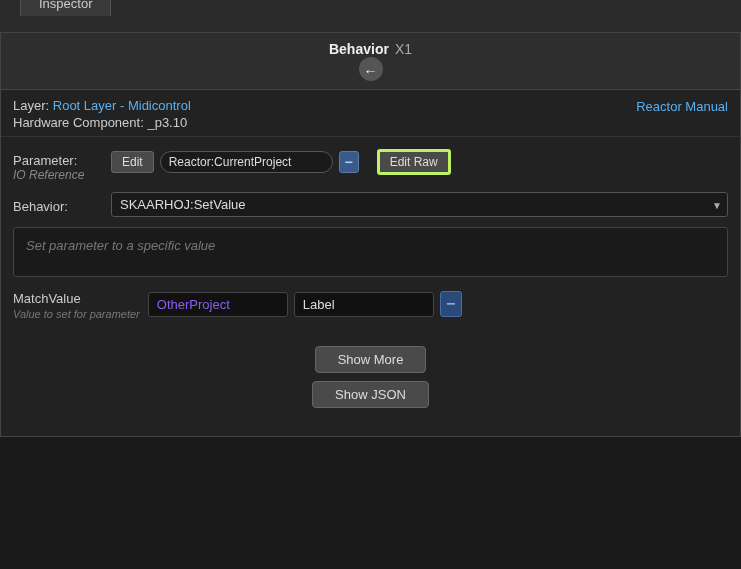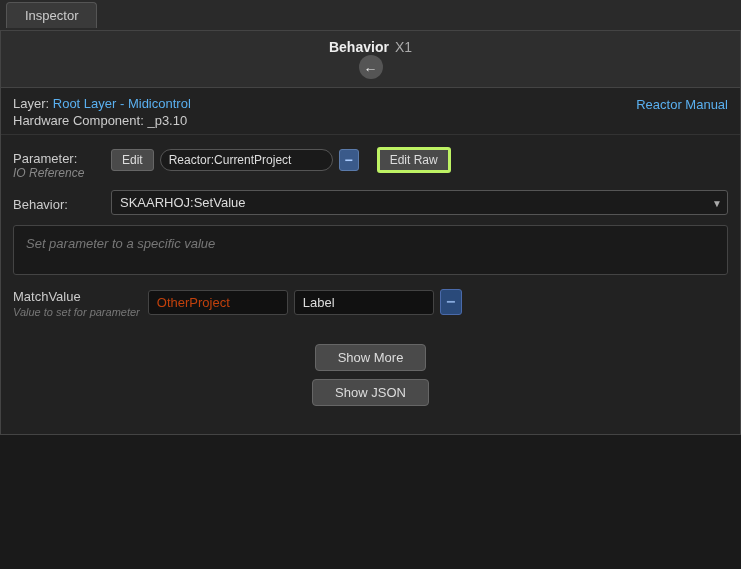--- a/index.html
+++ b/index.html
@@ -6,21 +6,21 @@
     body {
       background: #1a1a1a;
       font-family: -apple-system, BlinkMacSystemFont, 'Segoe UI', Arial, sans-serif;
       font-size: 13px;
       color: #ddd;
       width: 741px;
       min-height: 569px;
     }
     .tab-bar {
       background: #2a2a2a;
-      padding: 2px;
+      padding: 16px;
       display: flex;
       align-items: flex-end;
       height: 30px;
     }
     .tab {
       background: #3a3a3a;
       color: #ccc;
       padding: 5px 18px;
       border-radius: 4px 4px 0 0;
       font-size: 13px;
@@ -226,21 +226,21 @@
     }
     .match-inputs {
       display: flex;
       align-items: center;
       gap: 6px;
       flex: 1;
     }
     .match-input {
       background: #111;
       border: 1px solid #444;
-      color: #c2410c;
+      color: #8b5cf6;
       padding: 4px 8px;
       border-radius: 3px;
       font-size: 13px;
       width: 140px;
     }
     .label-input {
       background: #111;
       border: 1px solid #444;
       color: #ddd;
       padding: 4px 8px;

